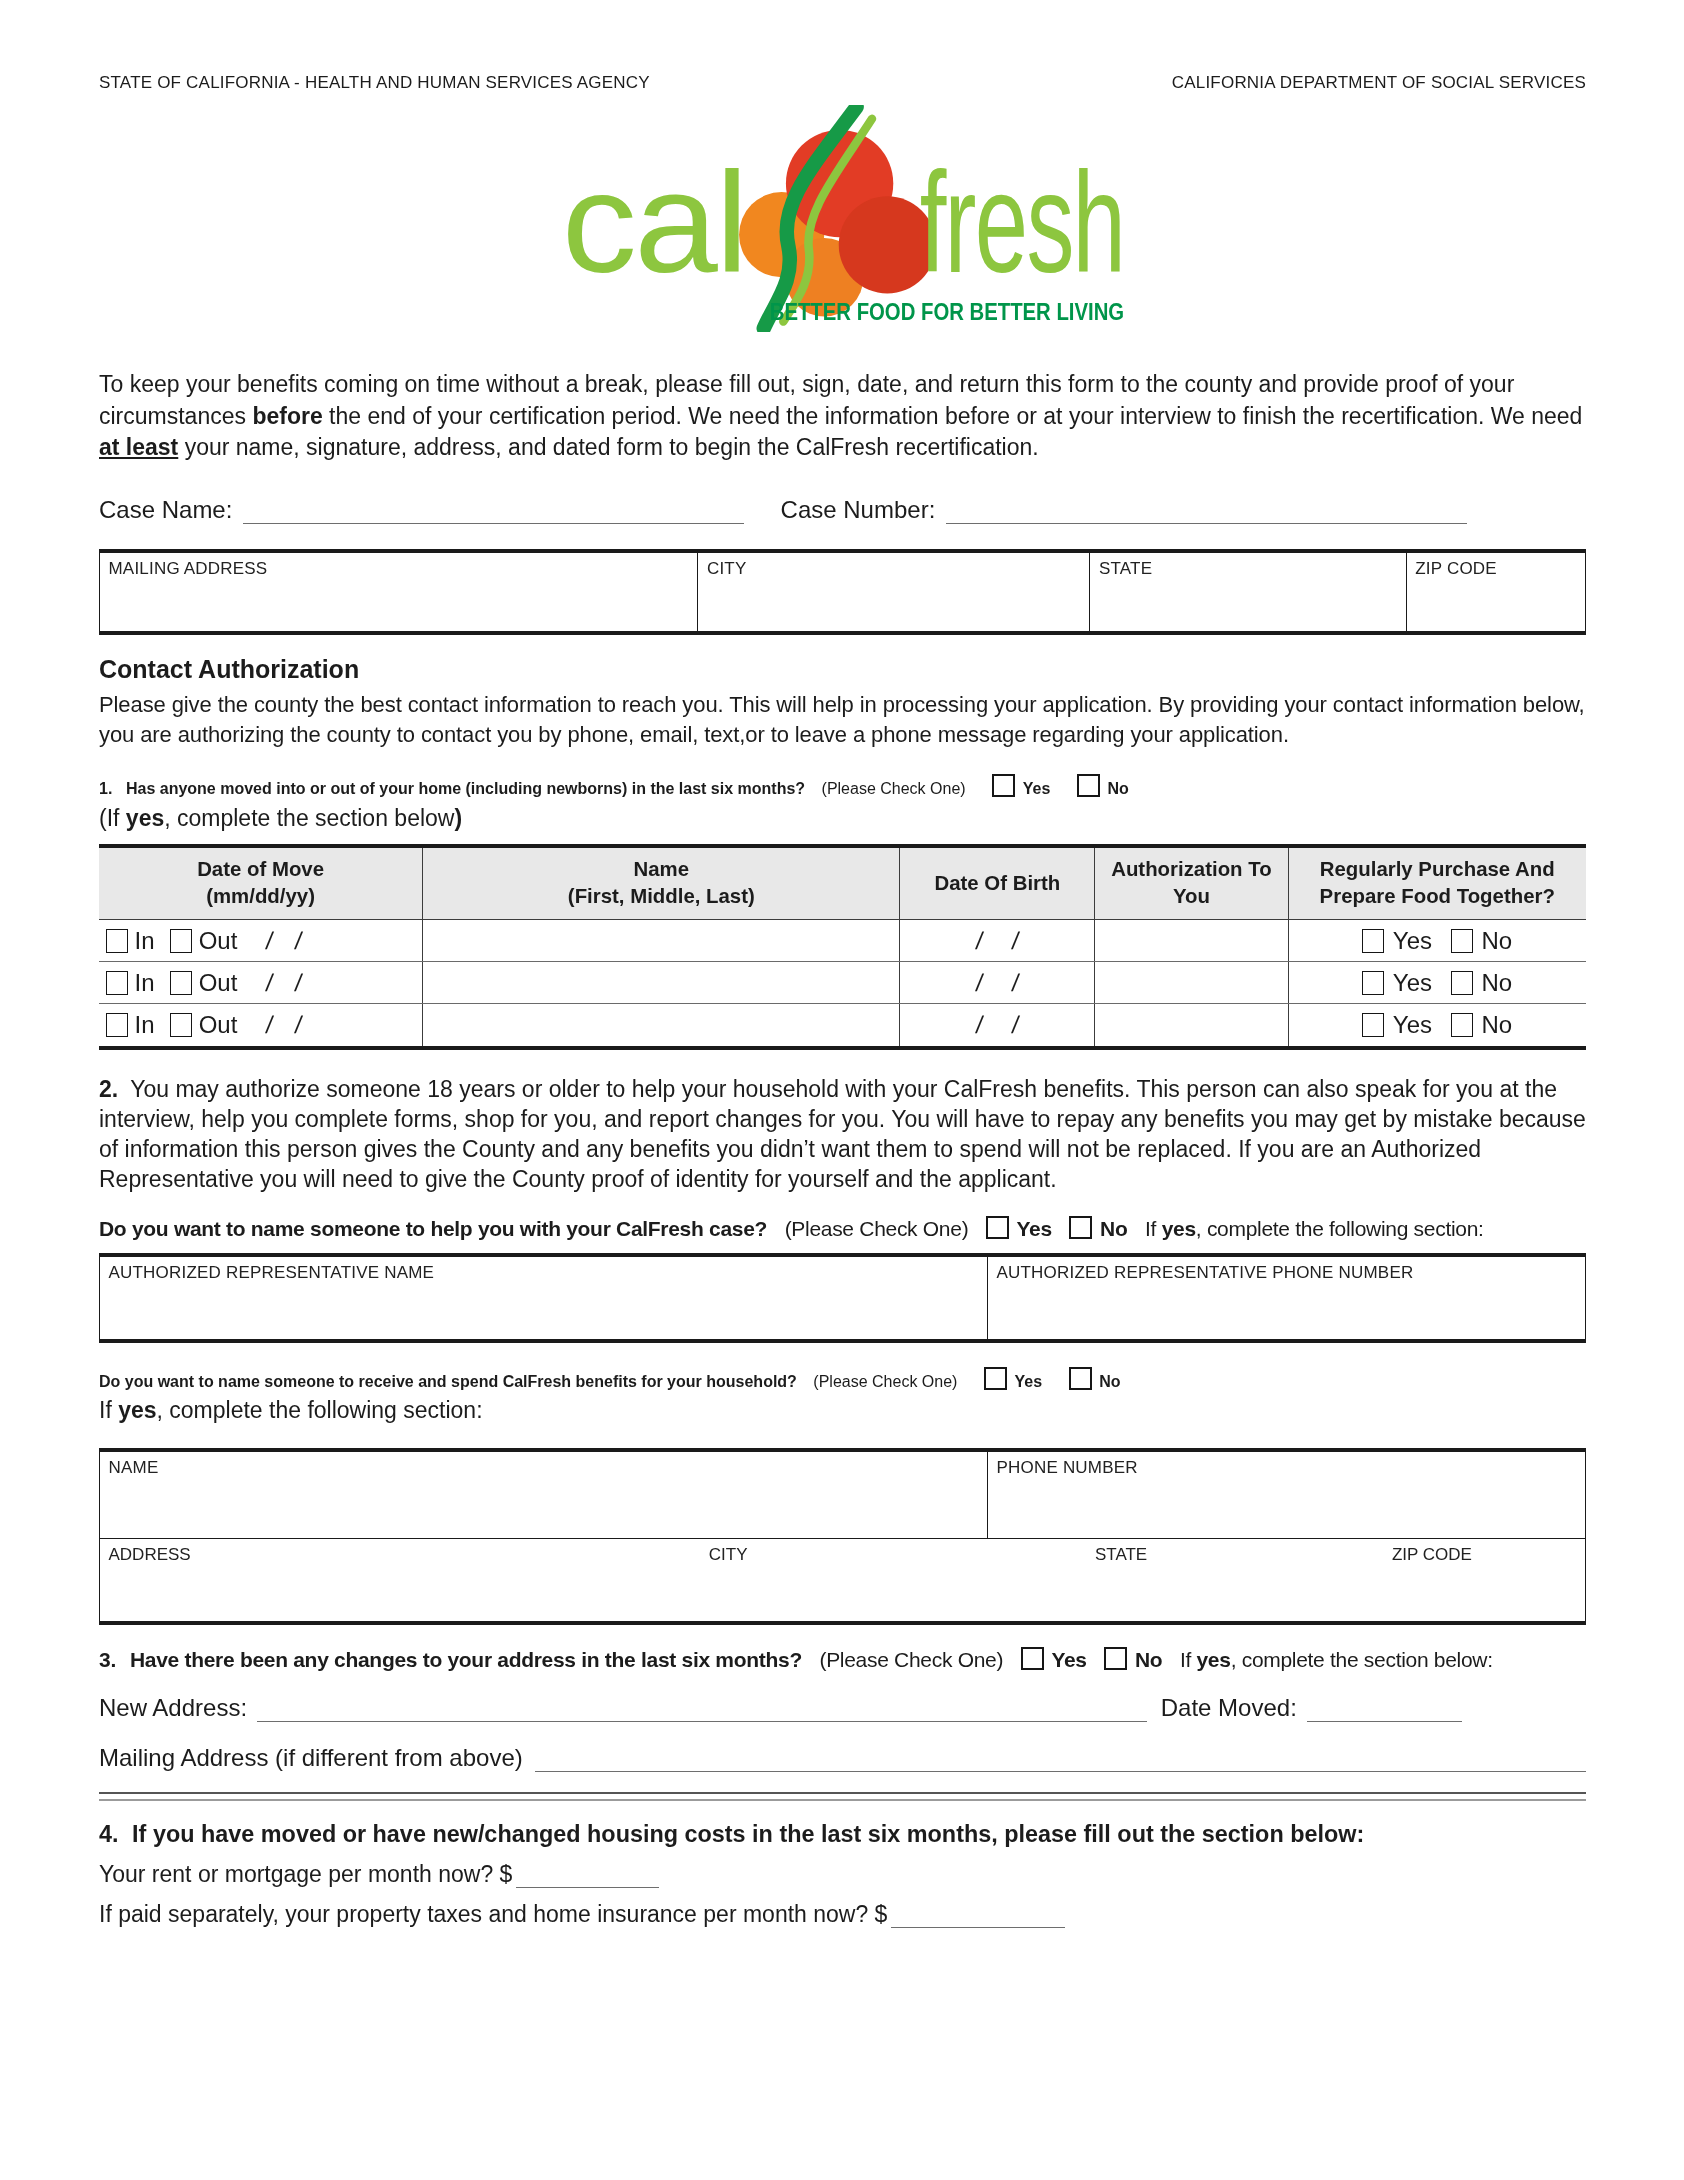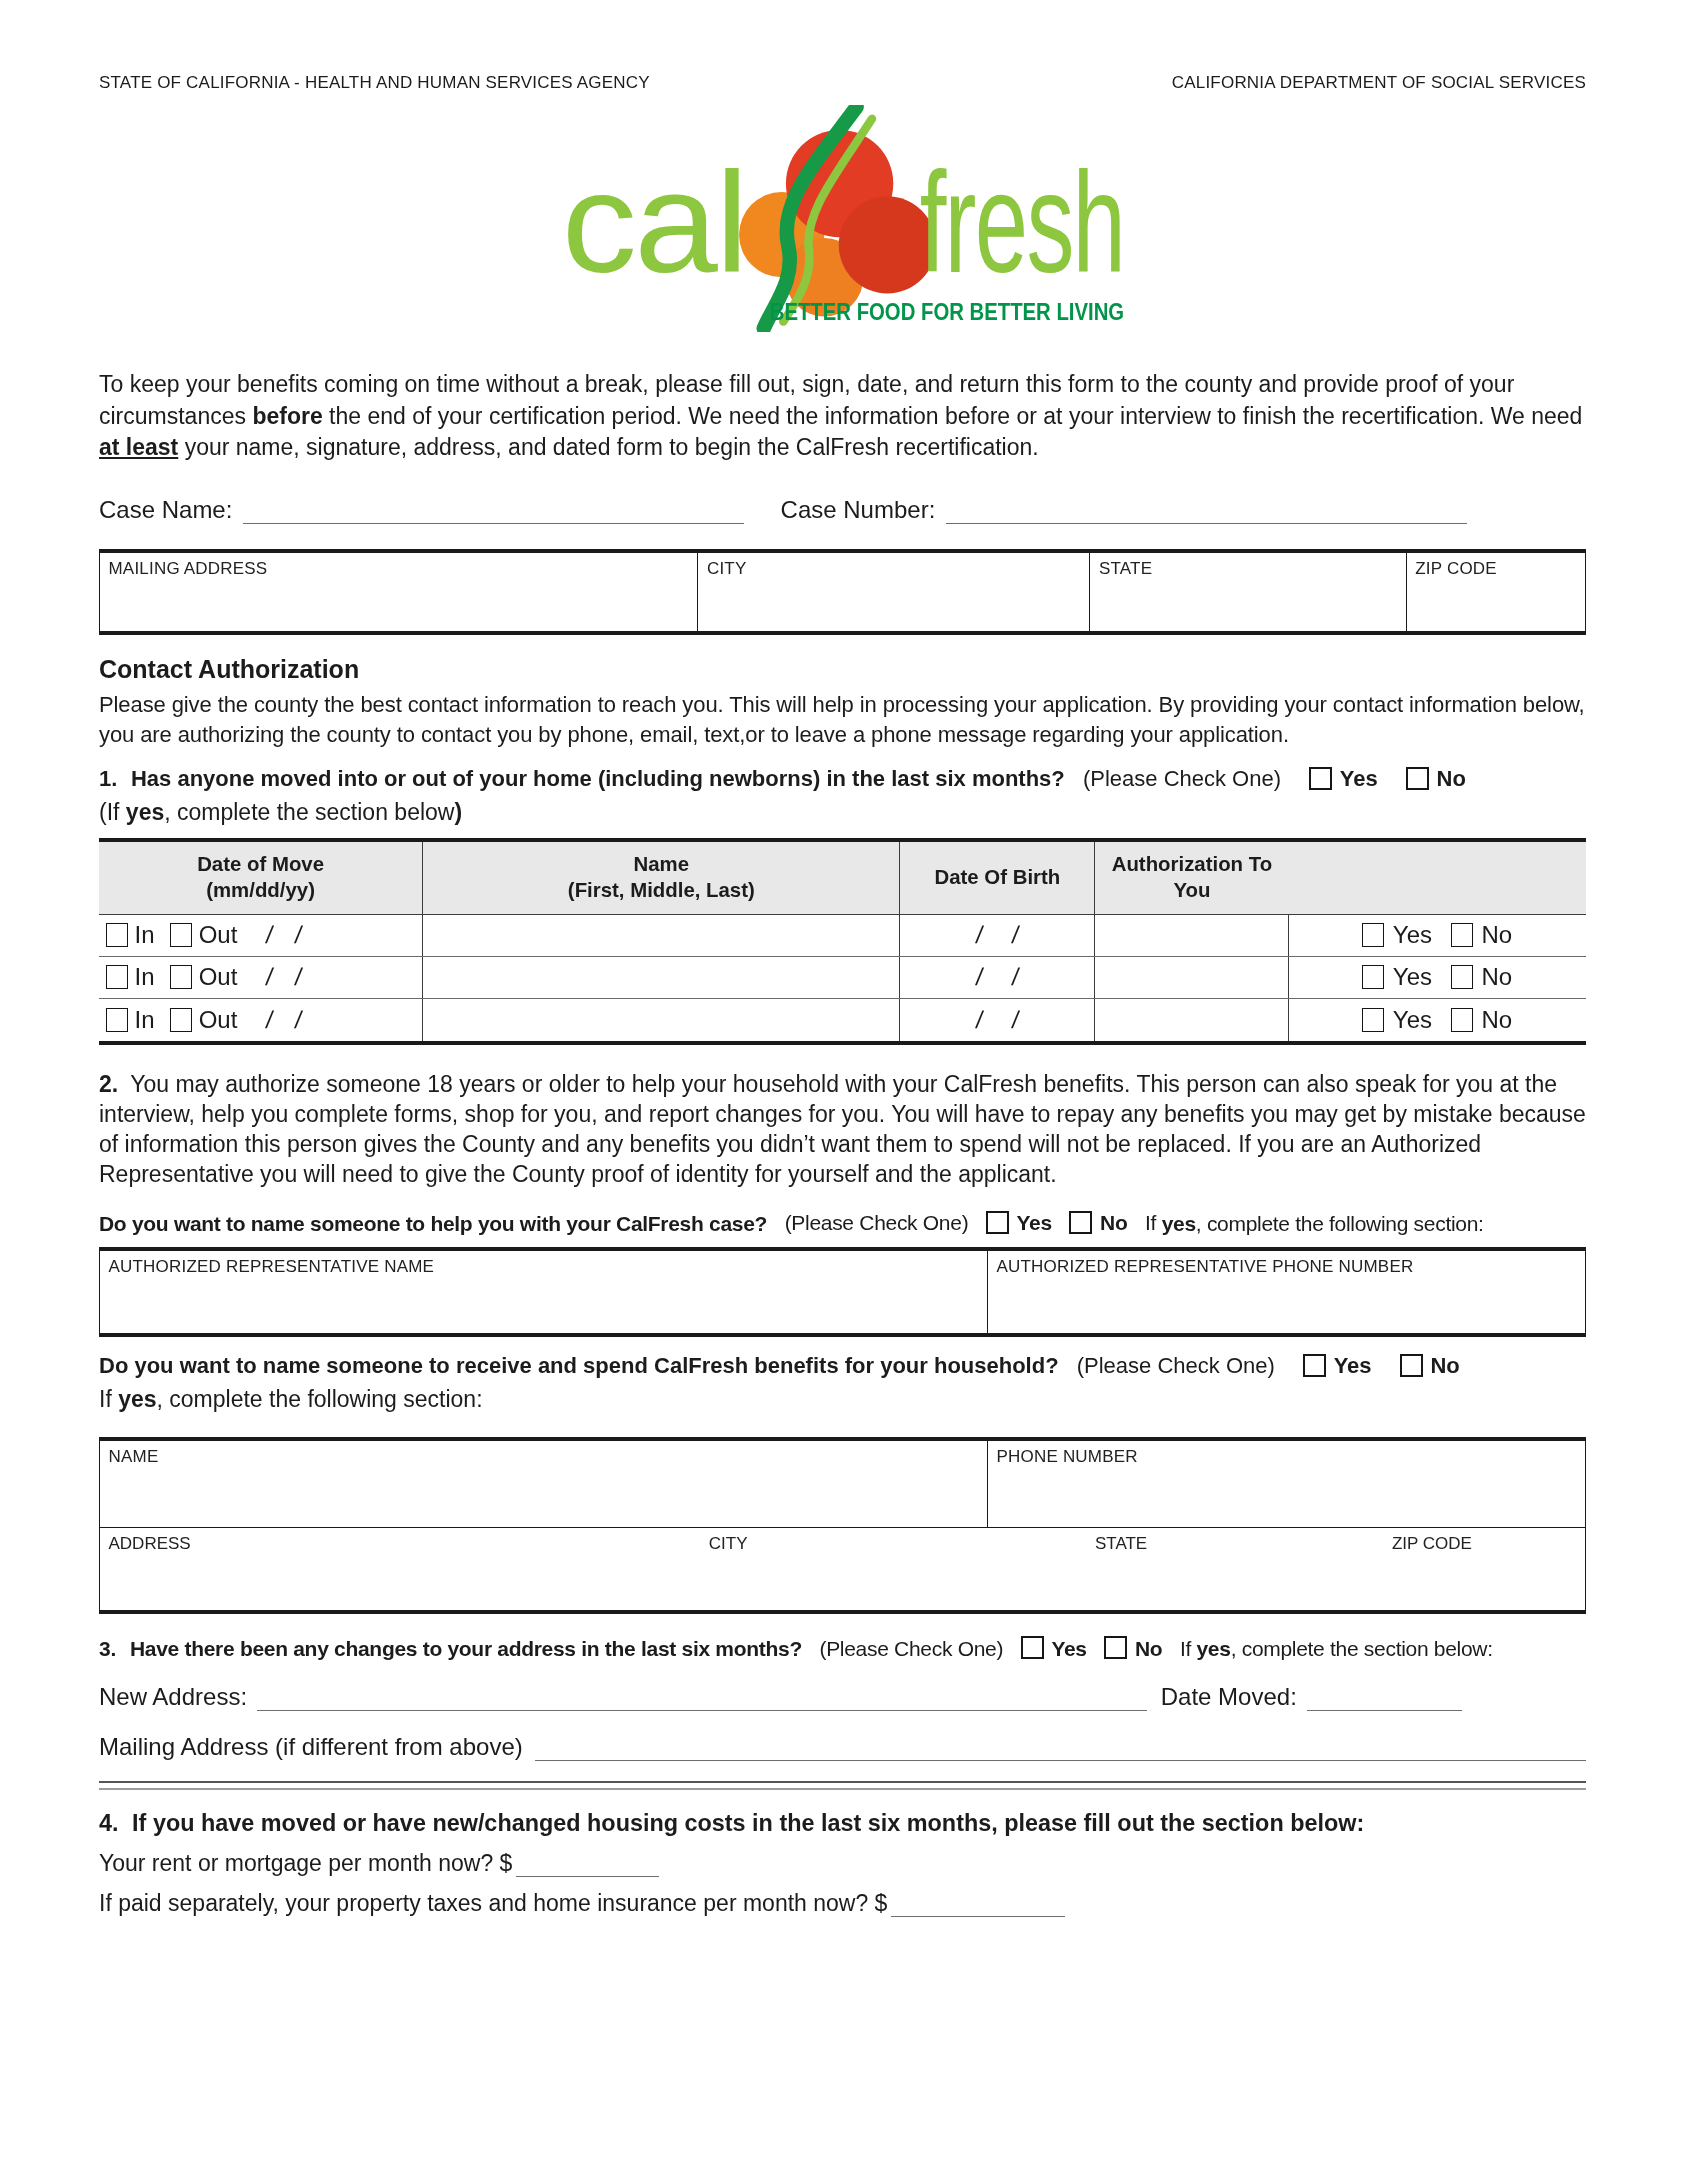--- a/index.html
+++ b/index.html
@@ -48,21 +48,21 @@
   .cc4{width:44.3%} .cc5{width:55.7%}
   .txt-box { display:block; width:25.6px; height:31px; border:1.7px solid #7a7a7a; margin:12px 0 0 13.6px; background:#fff; }
 
   
   .cb { display:inline-block; width:23px; height:23px; border:2.6px solid #161616; background:#fff; vertical-align:-3.4px; }
   .cb.thin { border-width:1.7px; width:22px; height:24px; }
   .pair { white-space:nowrap; }
   .pair .cb { margin-right:7.7px; }
 
   
-  .qline { font-size:22px; margin-top:16px; white-space:nowrap; }
+  .qline { font-size:16px; margin-top:24px; white-space:nowrap; }
   .qline .qno { font-weight:bold; margin-right:13.6px; }
   .qline .qbold { font-weight:bold; }
   .qline .plain { font-weight:normal; }
   .gap-l { margin-left:12px; }
   .gap-xl { margin-left:22px; }
   .subline { font-size:23px; margin-top:6.8px; }
 
   
   .q1-tbl { margin-top:12px; border-top:4.3px solid #1a1a1a; border-bottom:4.3px solid #1a1a1a; }
   .q1-tbl .hrow { display:flex; background:#e8e8e8; border-bottom:1.7px solid #3c3c3c; }
@@ -189,20 +189,24 @@
           <span>Name</span>
           <span>(First, Middle, Last)</span>
         </div>
       <div class="hcell q1c3">
           <span>Date Of Birth</span>
         </div>
       <div class="hcell q1c4">
           <span>Authorization To</span>
           <span>You</span>
         </div>
+      <div class="hcell q1c5">
+          <span>Regularly Purchase And</span>
+          <span>Prepare Food Together?</span>
+        </div>
     </div>
 
     <div class="brow">
       <div class="bcell q1c1 inout">
         <span class="cb thin"></span>
           <span>In</span>
         <span class="cb thin w2"></span>
           <span>Out</span>
         <span class="slash sl-gap">/</span>
         <span class="slash" style="margin-left:22px">/</span>

